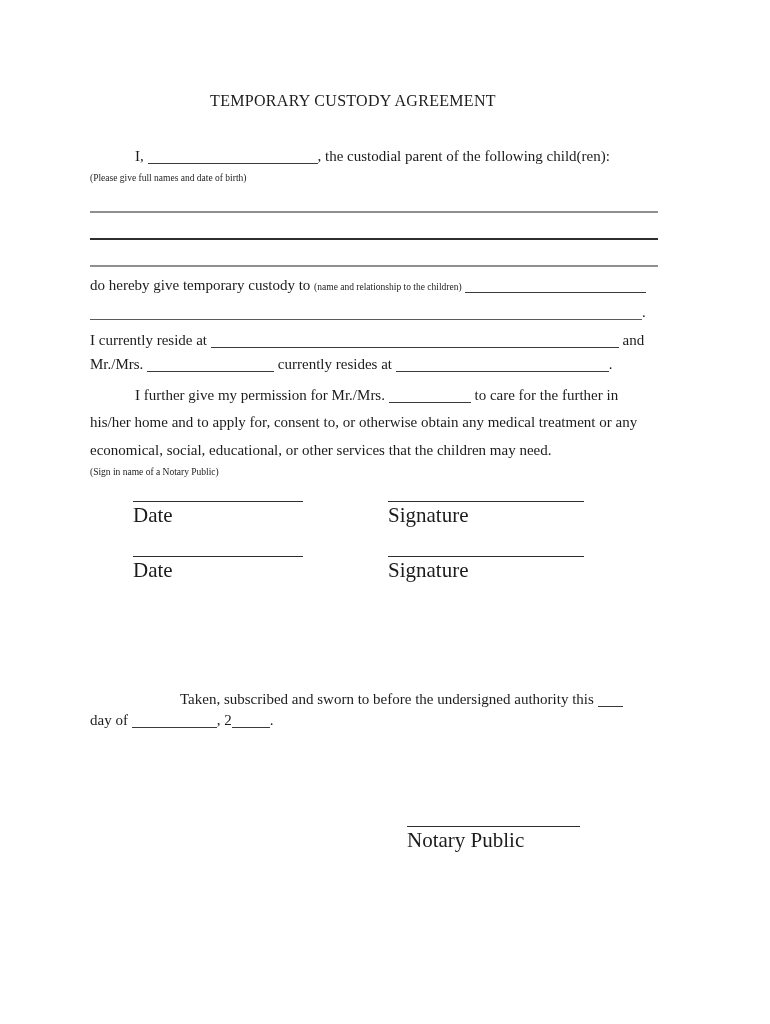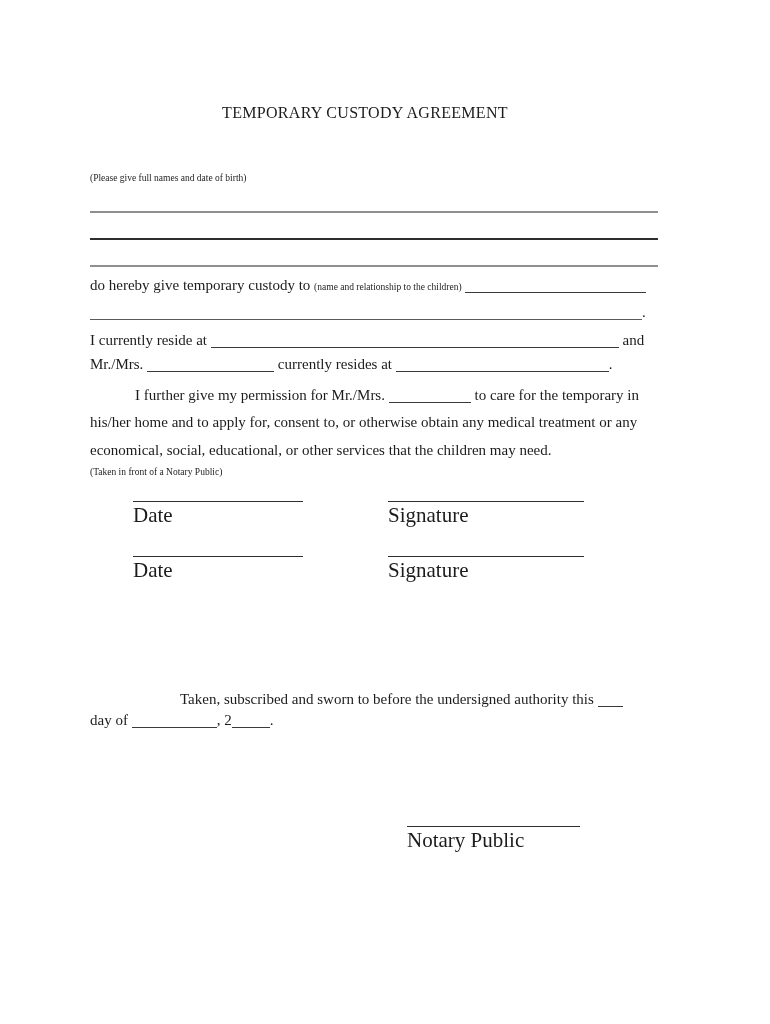--- a/index.html
+++ b/index.html
@@ -19,21 +19,21 @@
     width: 578px;
     margin: 0;
     font-size: 15px;
     line-height: 27.5px;
     white-space: nowrap;
   }
   .ttl {
     position: absolute;
     left: 0; top: 91px;
     width: 706px;
-    margin: 12px;
+    margin: 0;
     text-align: center;
     font-size: 16px;
     font-weight: normal;
     letter-spacing: 0.3px;
     line-height: 20px;
   }
   .small {
     font-size: 9.5px;
     line-height: 16px;
   }
@@ -70,42 +70,43 @@
     padding-top: 1px;
   }
 </style>
 </head>
 <body>
 
 <div class="page">
 
   <h1 class="ttl">TEMPORARY CUSTODY AGREEMENT</h1>
 
+  <p class="ln ind45" style="top:143px"><span>I,</span> <span class="bl" style="width:170px"></span><span>, the custodial parent of the following child(ren):</span></p>
 
   <p class="ln small" style="top:170px">(Please give full names and date of birth)</p>
 
   <div class="rule" style="top:211px"></div>
   <div class="rule dark" style="top:238px"></div>
   <div class="rule" style="top:265px"></div>
 
   <p class="ln" style="top:272px"><span>do hereby give temporary custody to</span> <span class="small">(name and relationship to the children)</span> <span class="bl" style="width:181px"></span></p>
 
   <p class="ln" style="top:299px"><span class="bl" style="width:552px;border-bottom-color:#5a5a5a"></span><span>.</span></p>
 
   <p class="ln" style="top:327px"><span>I currently reside at</span> <span class="bl" style="width:408px"></span> <span>and</span></p>
 
   <p class="ln" style="top:351px"><span>Mr./Mrs.</span> <span class="bl" style="width:127px"></span> <span>currently resides at</span> <span class="bl" style="width:213px"></span><span>.</span></p>
 
-  <p class="ln ind45" style="top:382px"><span>I further give my permission for Mr./Mrs.</span> <span class="bl" style="width:82px"></span> <span>to care for the temporary in</span></p>
+  <p class="ln ind45" style="top:382px"><span>I further give my permission for Mr./Mrs.</span> <span class="bl" style="width:82px"></span> <span>to care for the further in</span></p>
 
   <p class="ln" style="top:409px">his/her home and to apply for, consent to, or otherwise obtain any medical treatment or any</p>
 
   <p class="ln" style="top:437px">economical, social, educational, or other services that the children may need.</p>
 
-  <p class="ln small" style="top:464px">(Taken in front of a Notary Public)</p>
+  <p class="ln small" style="top:464px">(Sign in name of a Notary Public)</p>
 
   <div class="sigcol" style="top:501px;left:133px;width:170px">
     <div class="sigrule"></div>
     <p class="siglabel">Date</p>
   </div>
   <div class="sigcol" style="top:501px;left:388px;width:196px">
     <div class="sigrule"></div>
     <p class="siglabel">Signature</p>
   </div>
 

